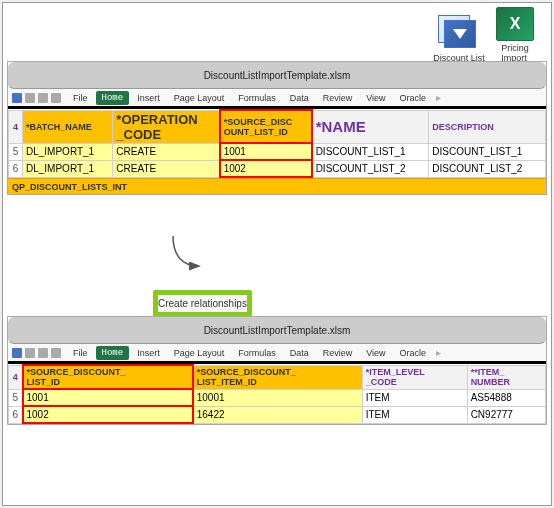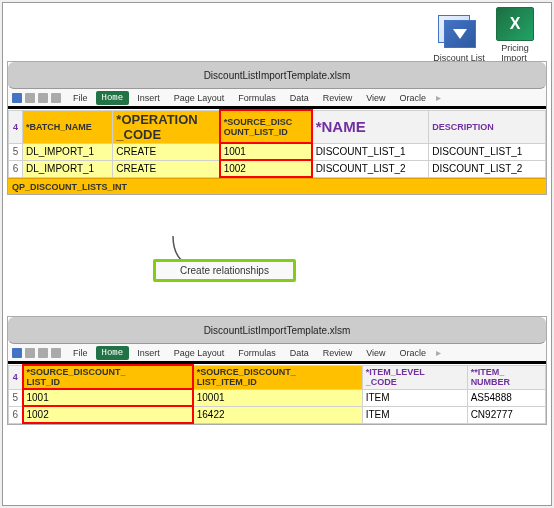--- a/index.html
+++ b/index.html
@@ -182,28 +182,29 @@
       display: flex;
       align-items: center;
       padding: 0 4px;
       font-size: 9px;
       font-weight: bold;
       color: #333;
       border-top: 1px solid #e0a000;
     }
 
     .callout-box {
-      border: 3px solid #84cc16;
+      border: 5px solid #84cc16;
       background: #f9f9f9;
-      padding: 3px 24px;
+      padding: 3px 0;
       font-size: 10px;
       color: #333;
       border-radius: 2px;
       display: inline-block;
       white-space: nowrap;
+      margin-top: 31px;
     }
 
     
     svg.connector {
       position: absolute;
       overflow: visible;
       pointer-events: none;
     }
   </style>
 </head>

